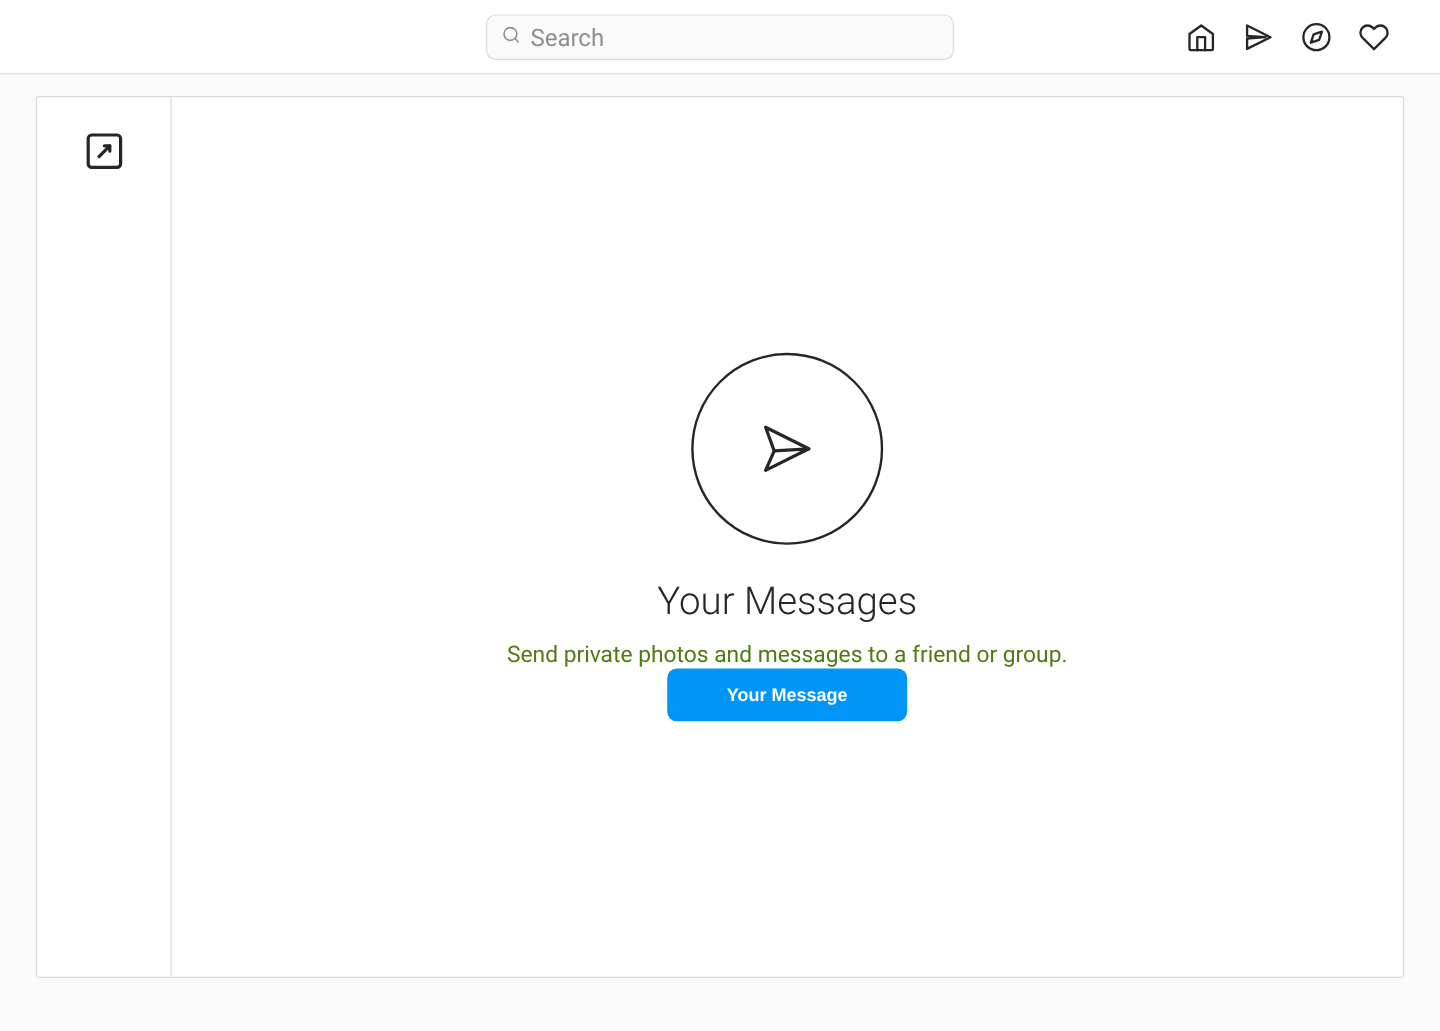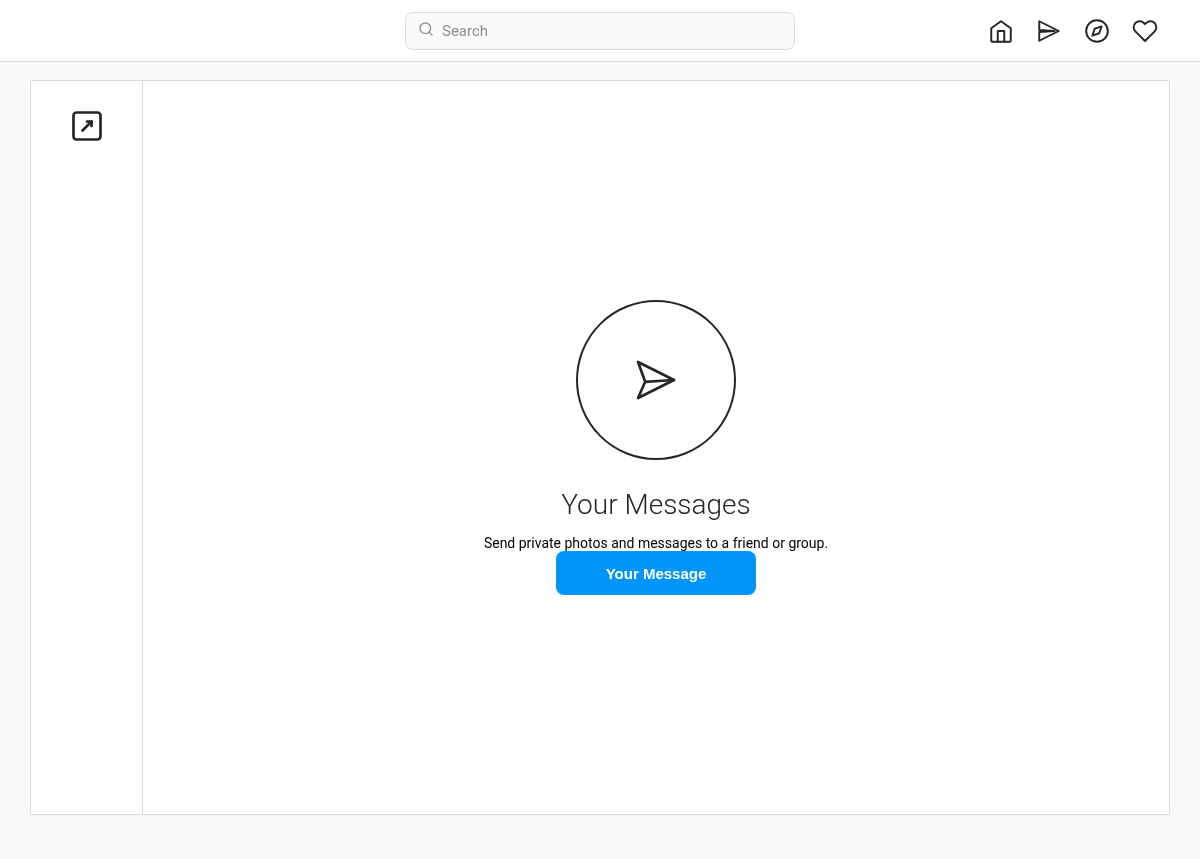--- a/index.html
+++ b/index.html
@@ -53,21 +53,21 @@
       cursor: text;
     }
 
     .search-box .search-icon-svg {
       color: #8e8e8e;
       font-size: 14px;
     }
 
     .search-placeholder {
       color: #8e8e8e;
-      font-size: 15px;
+      font-size: 20px;
     }
 
     .nav-right {
       display: flex;
       align-items: center;
       gap: 22px;
       width: 160px;
       justify-content: flex-end;
     }
 
@@ -165,29 +165,29 @@
       justify-content: center;
       margin-bottom: 28px;
     }
 
     .message-icon-circle svg {
       width: 72px;
       height: 72px;
     }
 
     .messages-title {
-      font-size: 28px;
+      font-size: 32px;
       font-weight: 300;
       color: #262626;
       margin-bottom: 14px;
     }
 
     .messages-subtitle {
-      font-size: 14px;
-      color: #000000;
+      font-size: 19px;
+      color: #4d7c0f;
     }
 
     .send-message-btn {
       background: #0095f6;
       color: #ffffff;
       border: none;
       border-radius: 8px;
       padding: 10px 24px;
       font-size: 15px;
       font-weight: 600;

